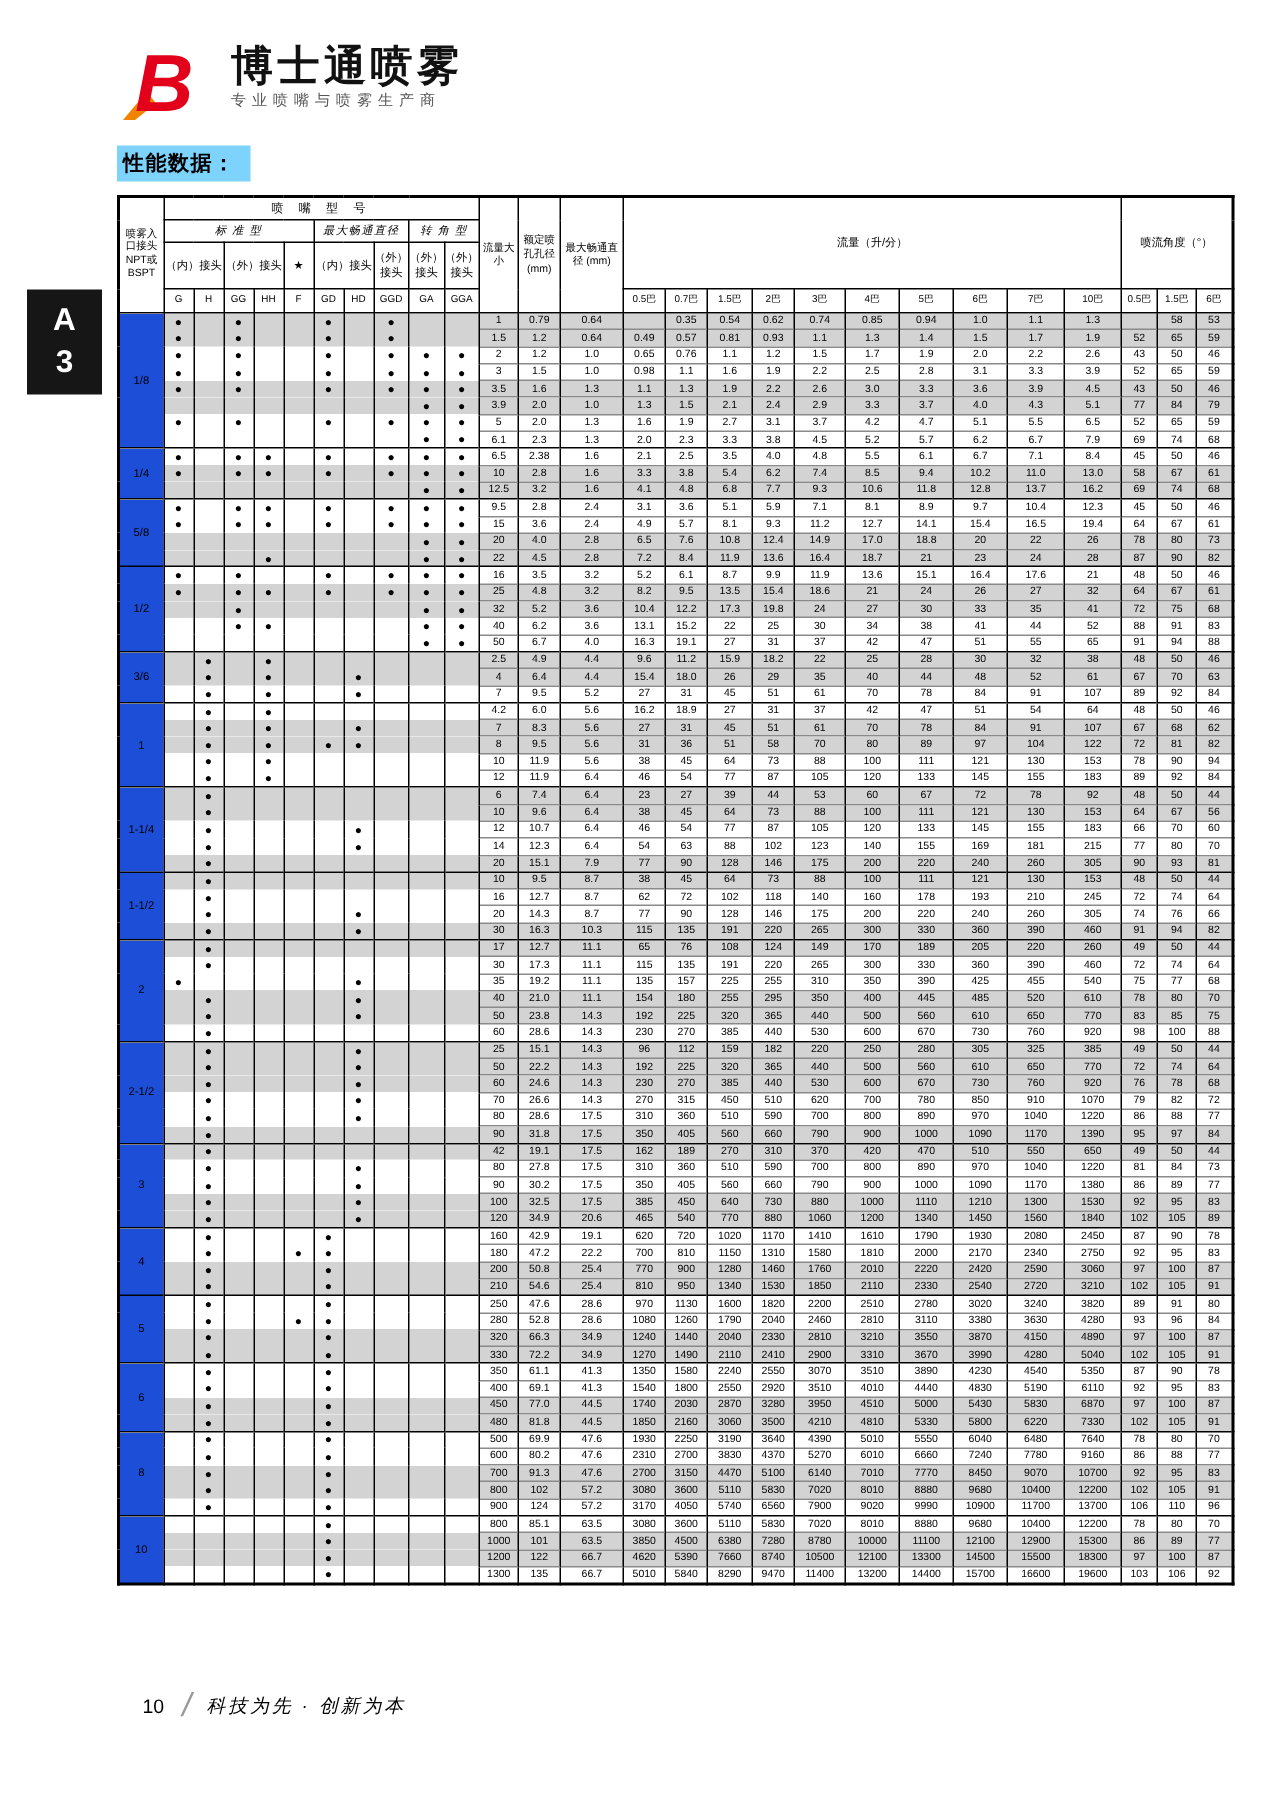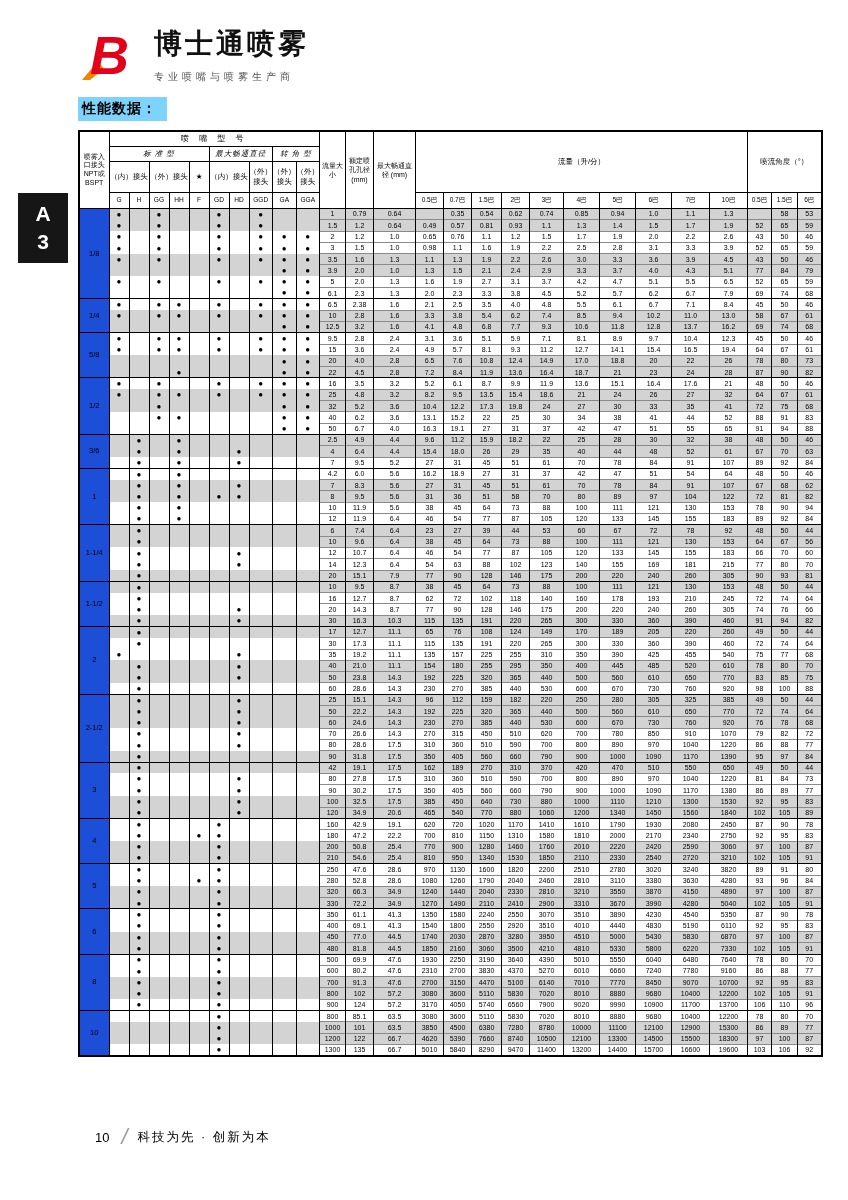--- a/index.html
+++ b/index.html
@@ -6,21 +6,21 @@
   body{
     width:848px;height:1200px;position:relative;background:#fff;
     font-family:"Liberation Sans","DejaVu Sans",sans-serif;color:#000;
     -webkit-font-smoothing:antialiased;
   }
   
   .logo{position:absolute;left:80px;top:28px;display:flex;align-items:flex-start;}
   .logo-mark{width:64px;height:56px;position:relative;}
   .logo-text{margin-left:10px;}
   .brand{font-size:28px;font-weight:bold;letter-spacing:3px;color:#111;line-height:1.15;}
-  .brand-sub{font-size:10px;letter-spacing:4px;color:#555;margin-top:10px;}
+  .brand-sub{font-size:10px;letter-spacing:4px;color:#555;margin-top:0;}
   
   .sec-title{
     position:absolute;left:78px;top:97px;background:#7dd3fc;color:#000;
     font-size:14px;font-weight:bold;padding:3px 10px 3px 4px;letter-spacing:1px;
   }
   
   .a3tab{
     position:absolute;left:18px;top:193px;width:50px;height:70px;background:#161616;
     color:#fff;display:flex;flex-direction:column;align-items:center;justify-content:center;
     font-size:21px;font-weight:bold;line-height:1.35;
@@ -44,21 +44,21 @@
   tbody td.dot{border-top:none;font-size:8px;line-height:9px;}
   tbody tr.sec-start td{border-top:1.5px solid #000;}
   tbody td.sh{background:#d3d3d3;}
   td.thL{border-left:1.5px solid #000;}
   table{border:2px solid #000;}
   thead tr.hrow-last td{border-bottom:1.5px solid #000;}
   
   .footer{position:absolute;left:95px;top:1128px;display:flex;align-items:center;}
   .footer .pg{font-size:13px;}
   .footer .slash{font-size:22px;color:#999;margin:0 10px 0 12px;font-style:italic;line-height:18px;}
-  .footer .motto{font-size:12.5px;letter-spacing:2px;}
+  .footer .motto{font-size:12.5px;letter-spacing:2px;font-style:italic;}
 </style>
 </head>
 <body>
 
 <div class="logo">
   <div class="logo-mark">
     <svg width="64" height="56" viewBox="0 0 64 56">
       <polygon points="2,52 18,33 24,41 10,52" fill="#f08300"></polygon>
       <text x="10" y="46" font-family="Liberation Sans, sans-serif" font-size="54" font-weight="bold" font-style="italic" fill="#e2001a">B</text>
     </svg>

